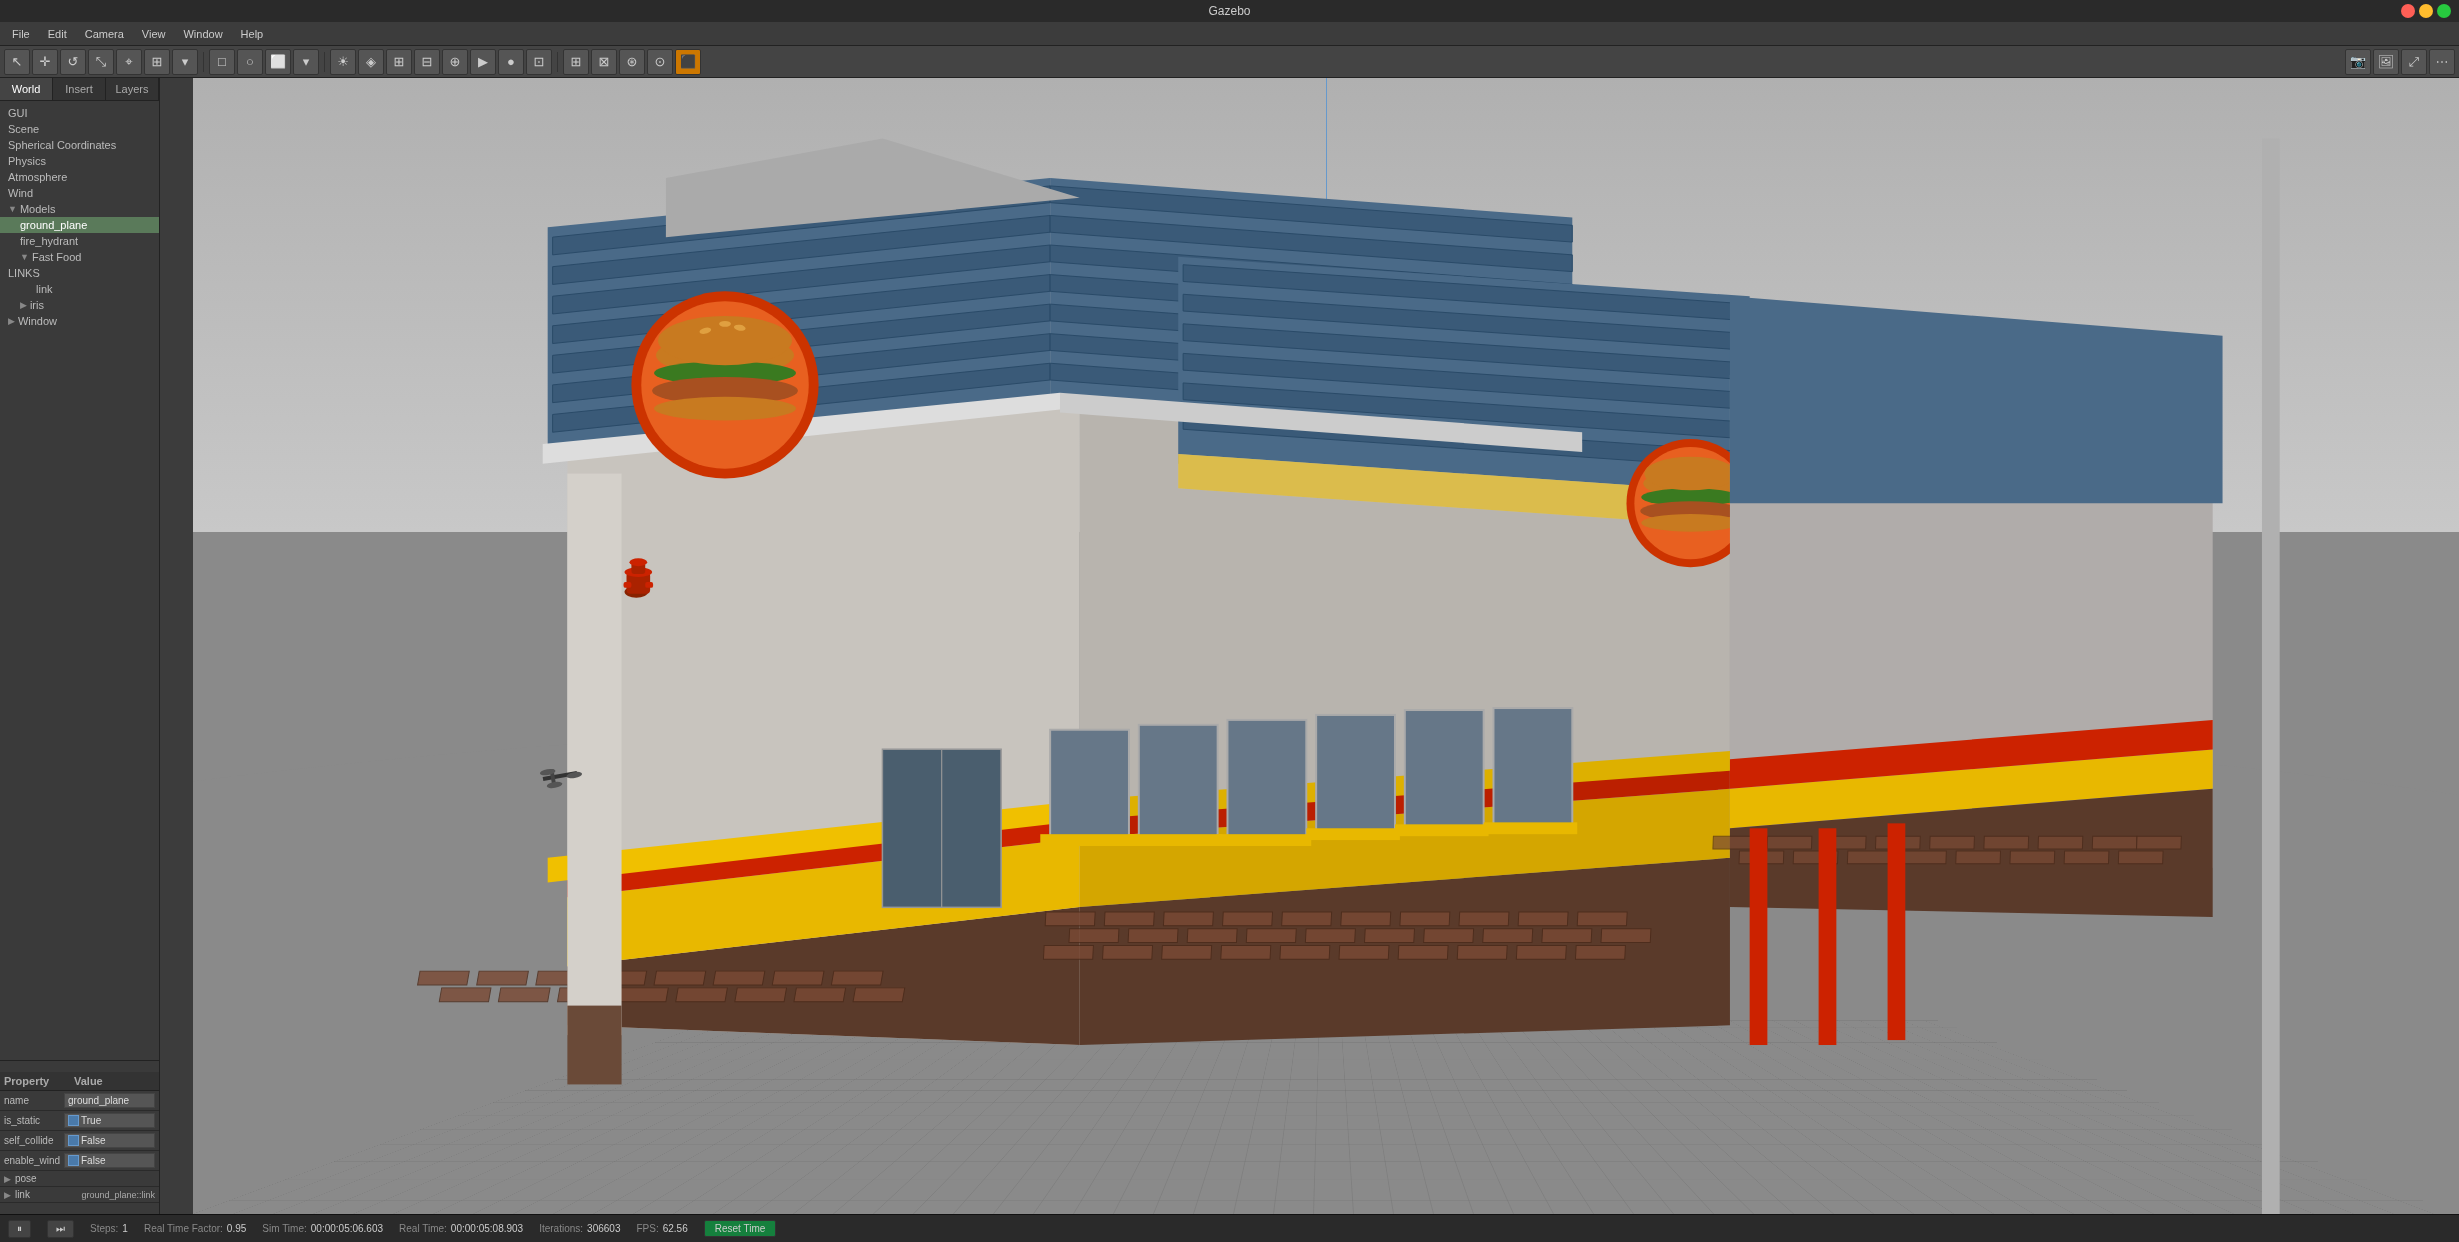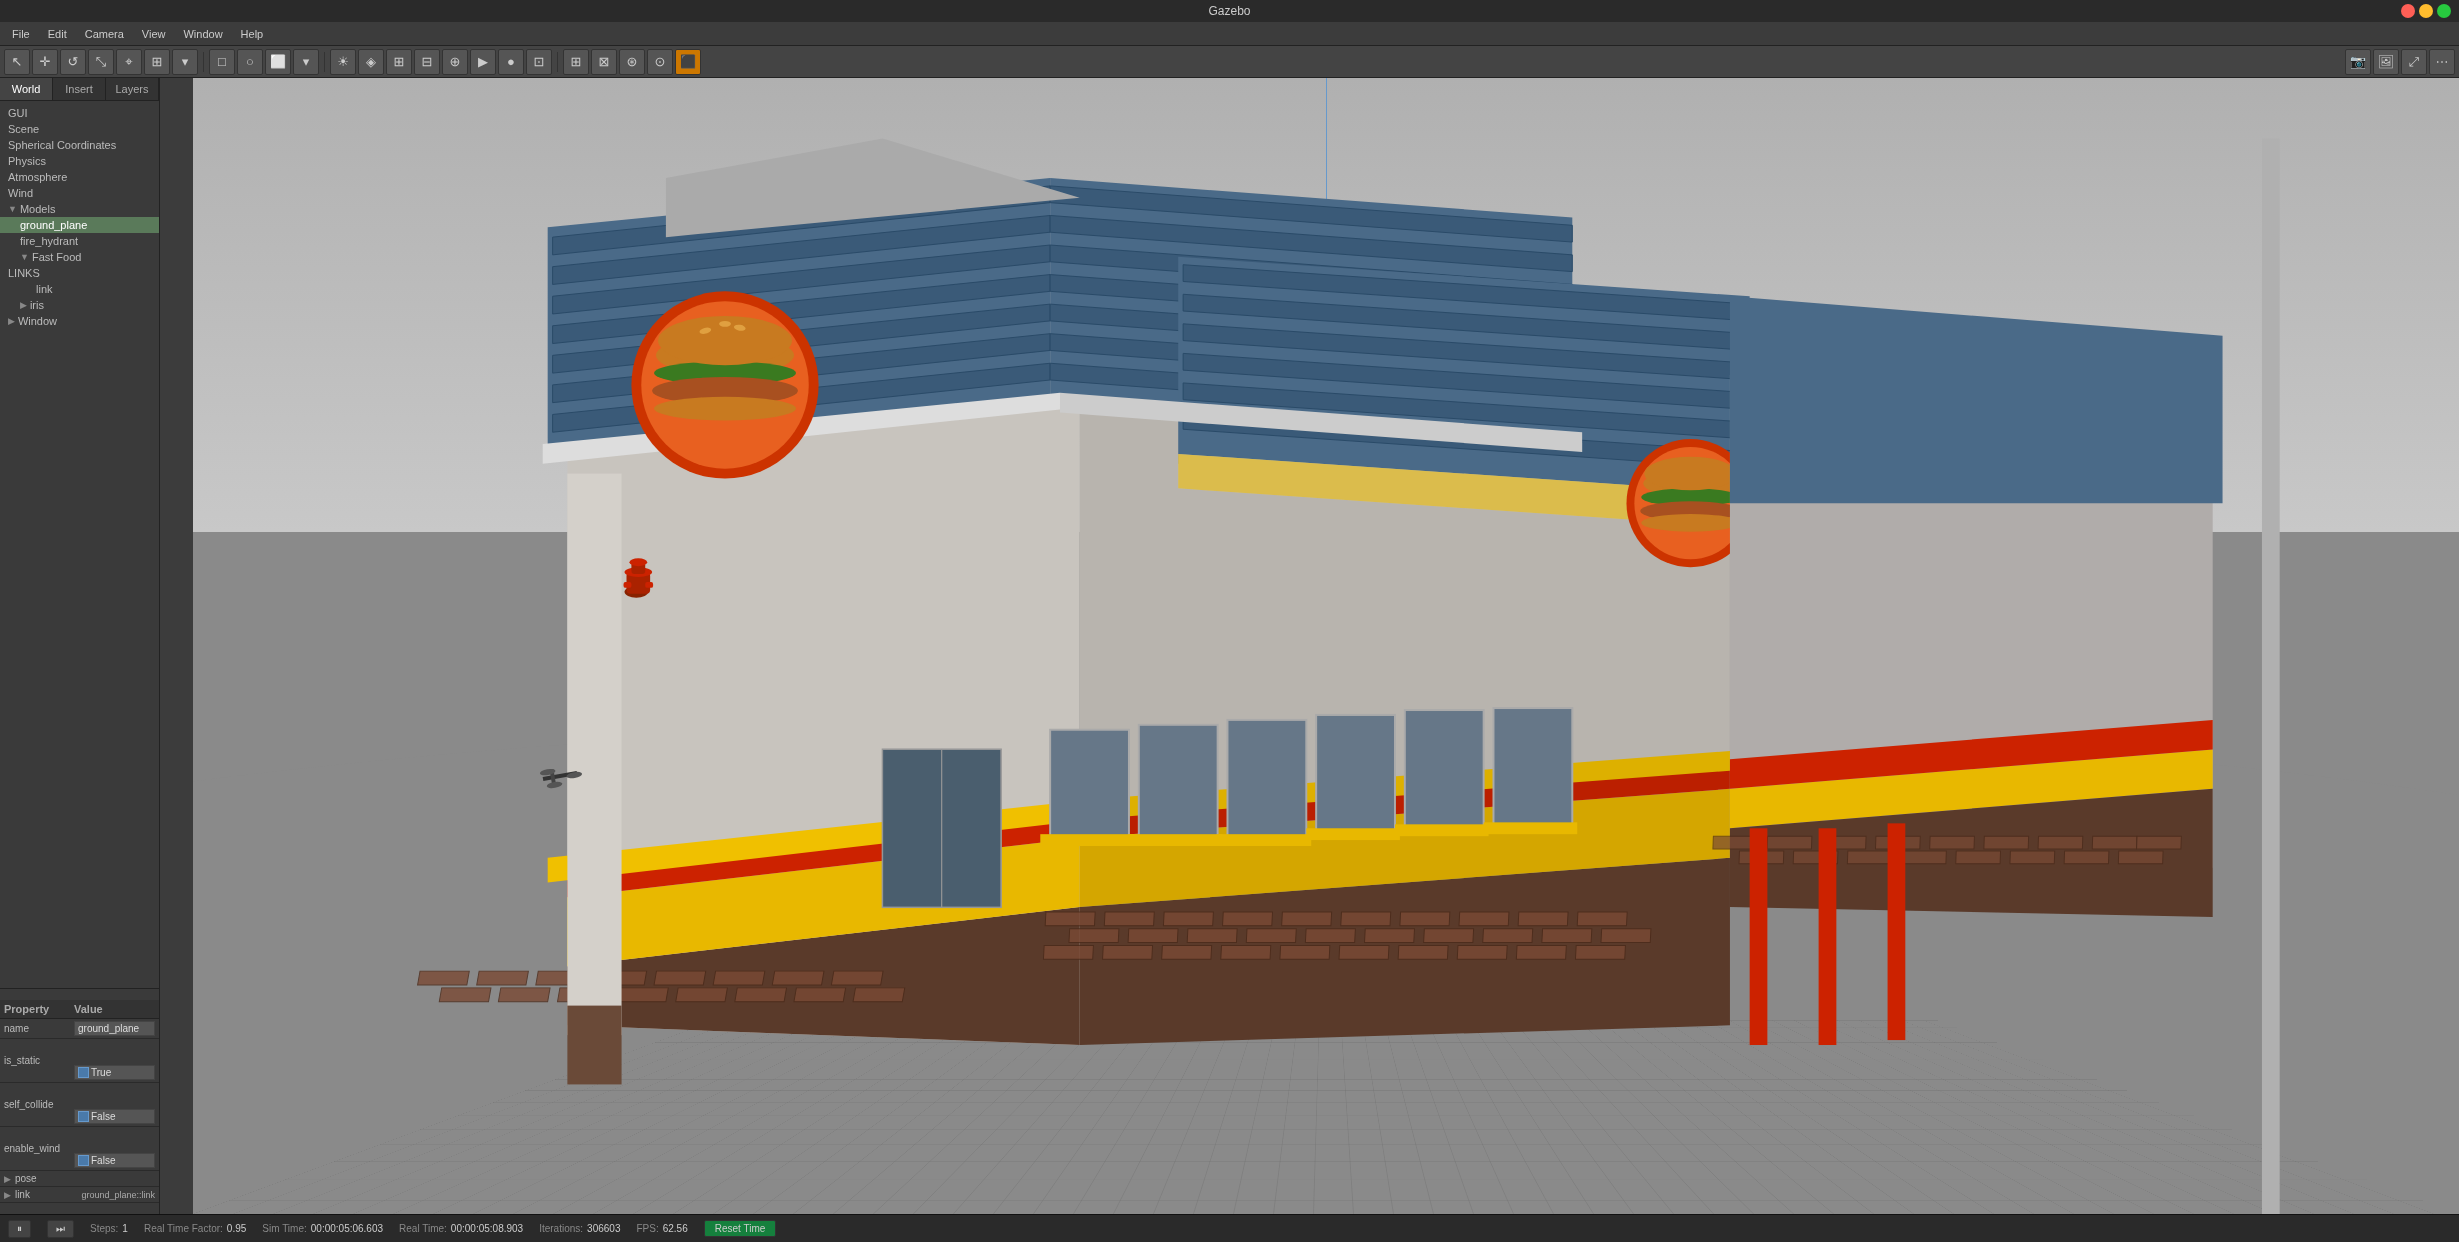--- a/index.html
+++ b/index.html
@@ -172,35 +172,34 @@
     .prop-col-property { width: 70px; }
     .prop-col-value { flex: 1; }
 
     .prop-row {
       display: flex;
       align-items: center;
       padding: 2px 4px;
       border-bottom: 1px solid #2a2a2a;
       font-size: 10px;
     }
-    .prop-name { width: 70px; color: #bbb; }
+    .prop-name { width: 60px; color: #bbb; }
     .prop-value {
       flex: 1;
       background: #555;
       color: #ddd;
       padding: 1px 3px;
       font-size: 10px;
       border: 1px solid #444;
     }
     .prop-value-checkbox {
       display: flex;
       align-items: flex-start;
       gap: 2px;
       color: #ddd;
-      margin-top: 24px;
     }
     .prop-row-expandable {
       display: flex;
       align-items: center;
       padding: 2px 4px;
       cursor: pointer;
       font-size: 10px;
       color: #bbb;
       border-bottom: 1px solid #2a2a2a;
     }

